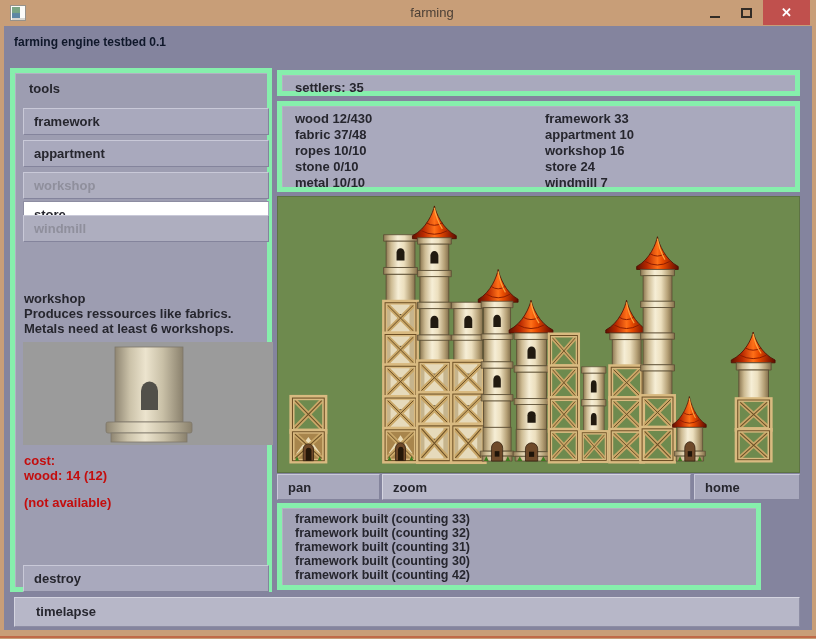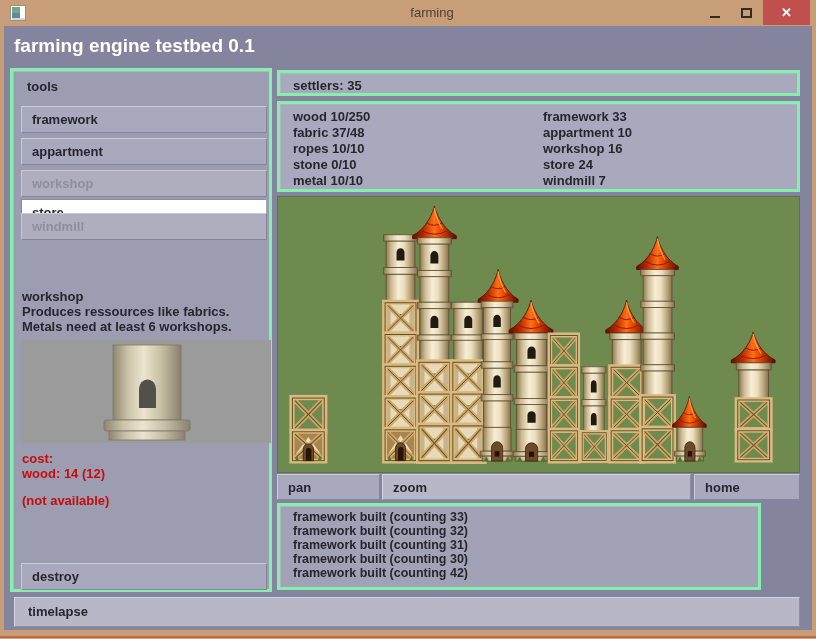--- a/index.html
+++ b/index.html
@@ -17,23 +17,23 @@
   .wtitle { position:absolute; left:0; top:5px; width:100%; text-align:center; font-size:13px; color:#4c4036;padding-left:48px; }
   .wbtn { position:absolute; top:0; height:25px; display:flex; align-items:center; justify-content:center; cursor:default; }
   .wbtn.min { left:699px; width:31px; }
   .wbtn.max { left:731px; width:31px; }
   .wbtn.close { left:763px; width:47px; background:#c0504d; color:#fff; font-size:13px; font-weight:bold; }
   .glyph-min { width:10px; height:2px; background:#322c26; margin-top:9px; }
   .glyph-max { width:11px; height:10px; border:2px solid #322c26; }
 
   
   .content { position:absolute; left:4px; top:26px; width:808px; height:604px; background:#84849e; }
-  .app-title { position:absolute; left:10px; top:9px; font-size:19px; font-weight:bold; color:#ffffff; }
-
-  .panel { position:absolute; border:3px solid #86efac; box-shadow: inset 1px 1px 0 #b2b2c2; }
+  .app-title { position:absolute; left:10px; top:9px; font-size:12px; font-weight:bold; color:#0f172a; }
+
+  .panel { position:absolute; border:5px solid #86efac; box-shadow: inset 1px 1px 0 #b2b2c2; }
   .txt { font-weight:bold; font-size:13px; color:#26262e; }
 
   .btn { position:absolute; font-weight:bold; font-size:13px; color:#26262e; background:#a9a9bd;
          border:1px solid; border-color:#c9c9d8 #84849c #84849c #c9c9d8; padding:5px 8px 0 10px; cursor:default; }
   .btn.disabled { color:#8f8f9c; background:#aeaebf; }
   .btn.pressed  { background:#ffffff; border-color:#8d8da2 #a6a6ba #a6a6ba #8d8da2;text-decoration:underline; }
   .btn.hl { background:#b7b7c8; border-color:#d4d4e0 #8d8da4 #8d8da4 #d4d4e0; }
 
   .sidebar { left:6px; top:42px; width:262px; height:524px; background:#9d9db1; }
   .tools-label { position:absolute; left:14px; top:8px; }
@@ -52,21 +52,21 @@
   .viewport svg { position:absolute; inset:0; width:100%; height:100%; }
 
   .vbtn { top:448px; height:26px; }
   .vbtn.pan { left:273px; width:103px; }
   .vbtn.zoomb { left:378px; width:309px; }
   .vbtn.homeb { left:690px; width:106px; }
 
   .log { left:273px; top:477px; width:484px; height:87px; background:#a2a2b6; padding:4px 0 0 13px; }
   .logline { font-weight:bold; font-size:12.5px; color:#26262e; line-height:14px; }
 
-  .timelapse { top:571px; left:10px; width:786px; height:30px; padding:6px 0 0 13px; }
+  .timelapse { top:571px; left:10px; width:786px; height:30px; padding:6px 0 0 21px; }
 </style>
 </head>
 <body>
 
 <div class="window">
 
   <div class="titlebar">
     <span class="appicon">
         <i class="ic-l"></i>
         <i class="ic-b"></i>
@@ -123,21 +123,21 @@
 
       <div class="btn tool" style="top:492px">destroy</div>
     </div>
 
     <div class="panel settlers txt">
       <span>settlers: 35</span>
     </div>
 
     <div class="panel resources">
       <div class="rcol rl">
-        <div class="rrow">wood 10/250</div>
+        <div class="rrow">wood 12/430</div>
         <div class="rrow">fabric 37/48</div>
         <div class="rrow">ropes 10/10</div>
         <div class="rrow">stone 0/10</div>
         <div class="rrow">metal 10/10</div>
       </div>
       <div class="rcol rr">
         <div class="rrow">framework 33</div>
         <div class="rrow">appartment 10</div>
         <div class="rrow">workshop 16</div>
         <div class="rrow">store 24</div>

